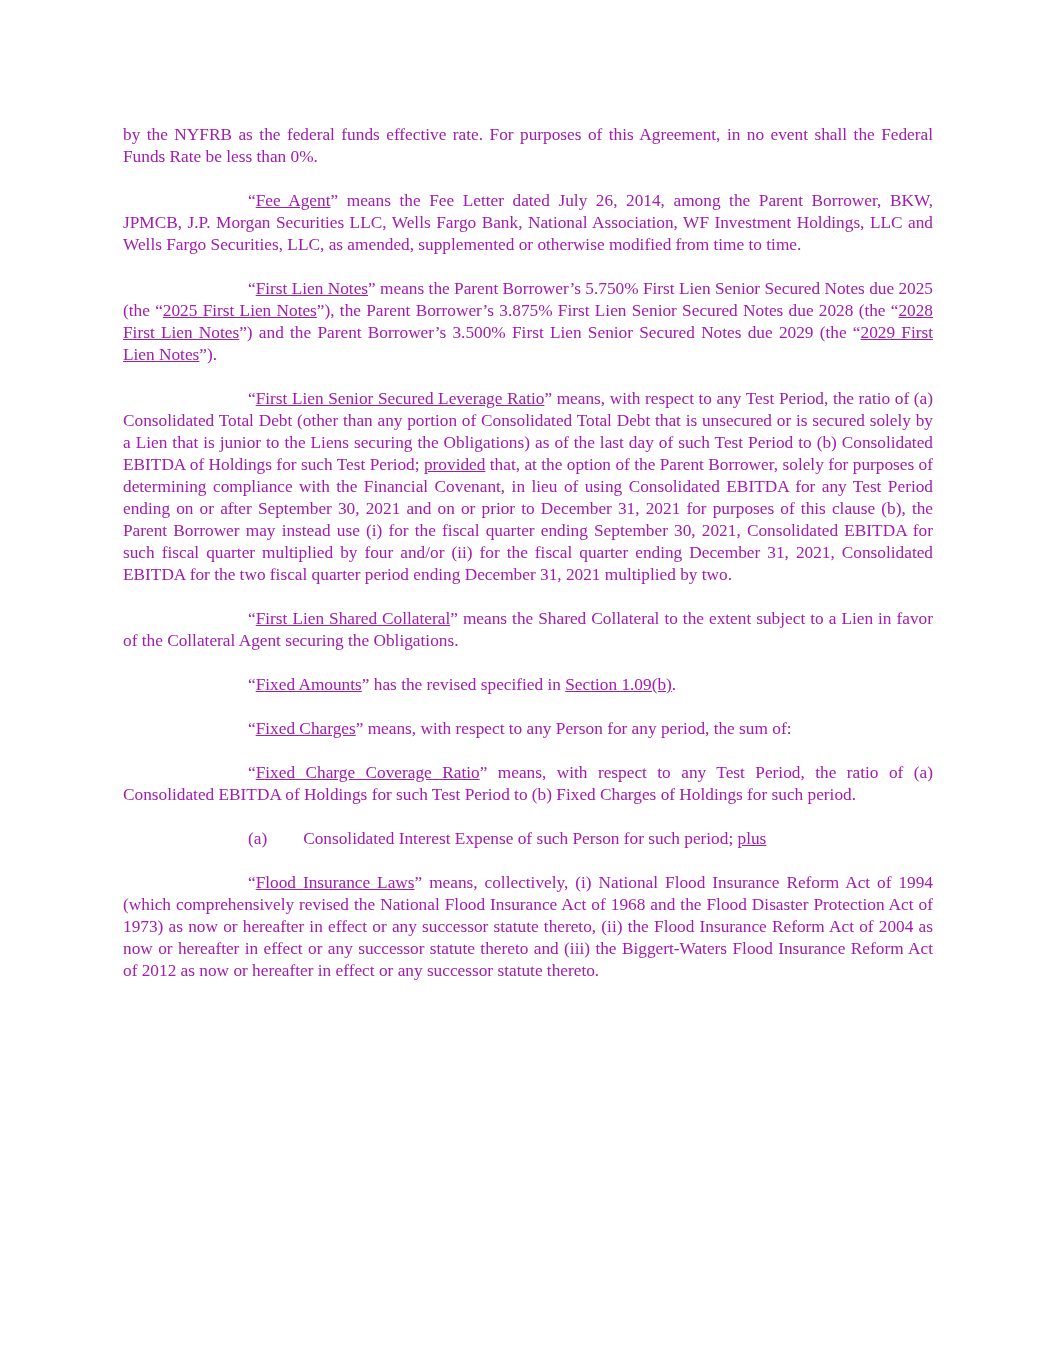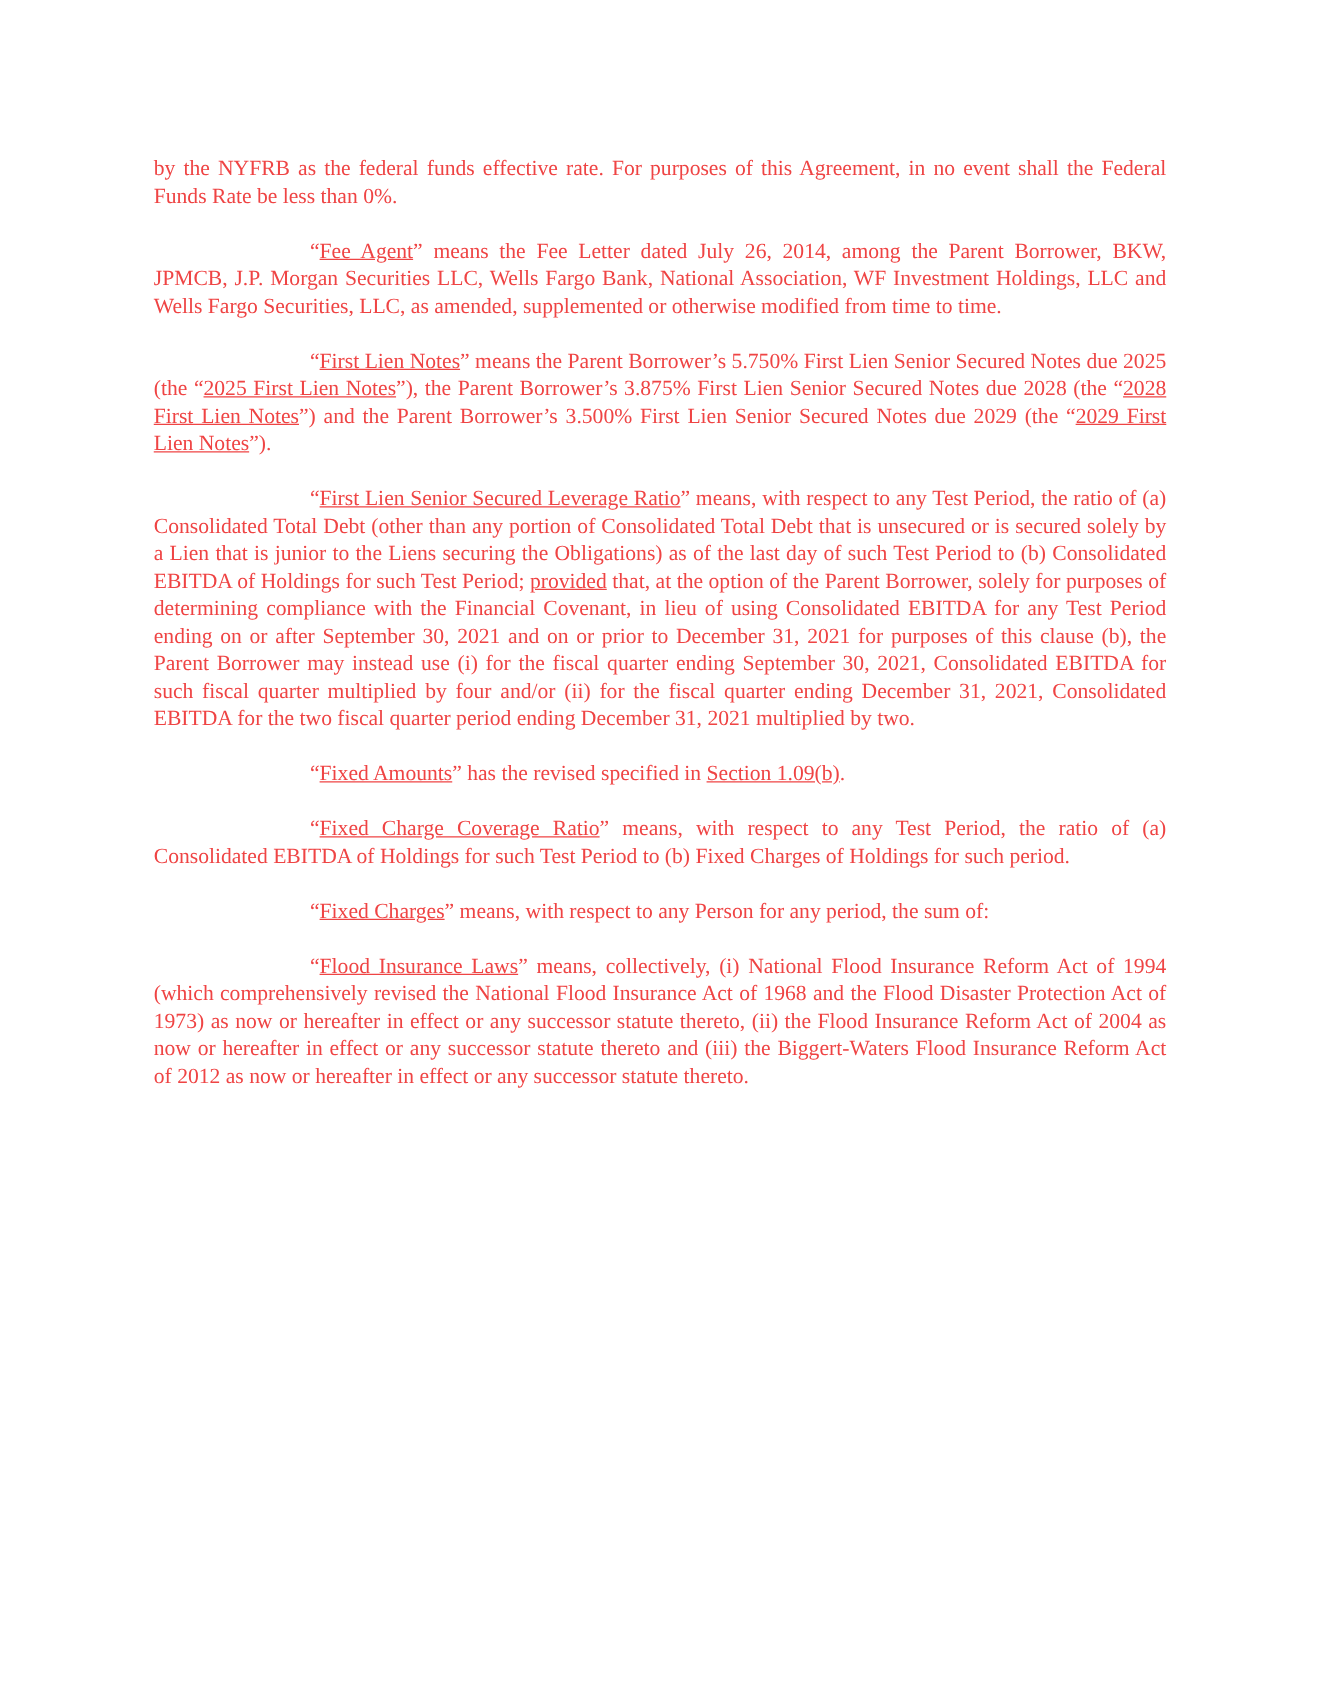--- a/index.html
+++ b/index.html
@@ -5,21 +5,21 @@
   html, body {
     margin: 0;
     padding: 0;
     background: #ffffff;
   }
   .page {
     position: relative;
     width: 967px;
     height: 1365px;
     background: #ffffff;
-    color: #ef4444;
+    color: #a21caf;
     font-family: "Liberation Serif", "DejaVu Serif", serif;
     font-size: 17.3px;
     line-height: 22px;
     overflow: hidden;
     box-sizing: border-box;
   }
   .content {
     position: absolute;
     top: 124px;
     left: 123px;
@@ -52,18 +52,20 @@
 </style>
 </head>
 <body>
 
 <div class="page">
   <div class="content">
       <p class="continuation"><span>by the NYFRB as the federal funds effective rate.  For purposes of this Agreement, in no event shall the Federal Funds Rate be less than 0%.</span></p>
       <p class="definition"><span>“</span><span class="u">Fee Agent</span><span>” means the Fee Letter dated July 26, 2014, among the Parent Borrower, BKW, JPMCB, J.P. Morgan Securities LLC, Wells Fargo Bank, National Association, WF Investment Holdings, LLC and Wells Fargo Securities, LLC, as amended, supplemented or otherwise modified from time to time.</span></p>
       <p class="definition"><span>“</span><span class="u">First Lien Notes</span><span>” means the Parent Borrower’s 5.750% First Lien Senior Secured Notes due 2025 (the “</span><span class="u">2025 First Lien Notes</span><span>”), the Parent Borrower’s 3.875% First Lien Senior Secured Notes due 2028 (the “</span><span class="u">2028 First Lien Notes</span><span>”) and the Parent Borrower’s 3.500% First Lien Senior Secured Notes due 2029 (the “</span><span class="u">2029 First Lien Notes</span><span>”).</span></p>
       <p class="definition"><span>“</span><span class="u">First Lien Senior Secured Leverage Ratio</span><span>” means, with respect to any Test Period, the ratio of (a) Consolidated Total Debt (other than any portion of Consolidated Total Debt that is unsecured or is secured solely by a Lien that is junior to the Liens securing the Obligations) as of the last day of such Test Period to (b) Consolidated EBITDA of Holdings for such Test Period; </span><span class="u">provided</span><span> that, at the option of the Parent Borrower, solely for purposes of determining compliance with the Financial Covenant, in lieu of using Consolidated EBITDA for any Test Period ending on or after September 30, 2021 and on or prior to December 31, 2021 for purposes of this clause  (b), the Parent Borrower may instead use (i) for the fiscal quarter ending September 30, 2021, Consolidated EBITDA for such fiscal quarter multiplied by four and/or (ii) for the fiscal quarter ending December 31, 2021, Consolidated EBITDA for the two fiscal quarter period ending December 31, 2021 multiplied by two.</span></p>
+      <p class="definition"><span>“</span><span class="u">First Lien Shared Collateral</span><span>” means the Shared Collateral to the extent subject to a Lien in favor of the Collateral Agent securing the Obligations.</span></p>
       <p class="definition"><span>“</span><span class="u">Fixed Amounts</span><span>” has the revised specified in </span><span class="u">Section 1.09(b)</span><span>.</span></p>
+      <p class="definition"><span>“</span><span class="u">Fixed Charges</span><span>” means, with respect to any Person for any period, the sum of:</span></p>
       <p class="definition"><span>“</span><span class="u">Fixed Charge Coverage Ratio</span><span>” means, with respect to any Test Period, the ratio of (a) Consolidated EBITDA of Holdings for such Test Period to (b) Fixed Charges of Holdings for such period.</span></p>
-      <p class="definition"><span>“</span><span class="u">Fixed Charges</span><span>” means, with respect to any Person for any period, the sum of:</span></p>
+      <p class="list-item"><span>(a)</span><span class="marker-gap"></span><span>Consolidated Interest Expense of such Person for such period; </span><span class="u">plus</span></p>
       <p class="definition"><span>“</span><span class="u">Flood Insurance Laws</span><span>” means, collectively, (i) National Flood Insurance Reform Act of 1994 (which comprehensively revised the National Flood Insurance Act of 1968 and the Flood Disaster Protection Act of 1973) as now or hereafter in effect or any successor statute thereto, (ii) the Flood Insurance Reform Act of 2004 as now or hereafter in effect or any successor statute thereto and (iii) the Biggert-Waters Flood Insurance Reform Act of 2012 as now or hereafter in effect or any successor statute thereto.</span></p>
     </div>
 </div>
 
 </body></html>

